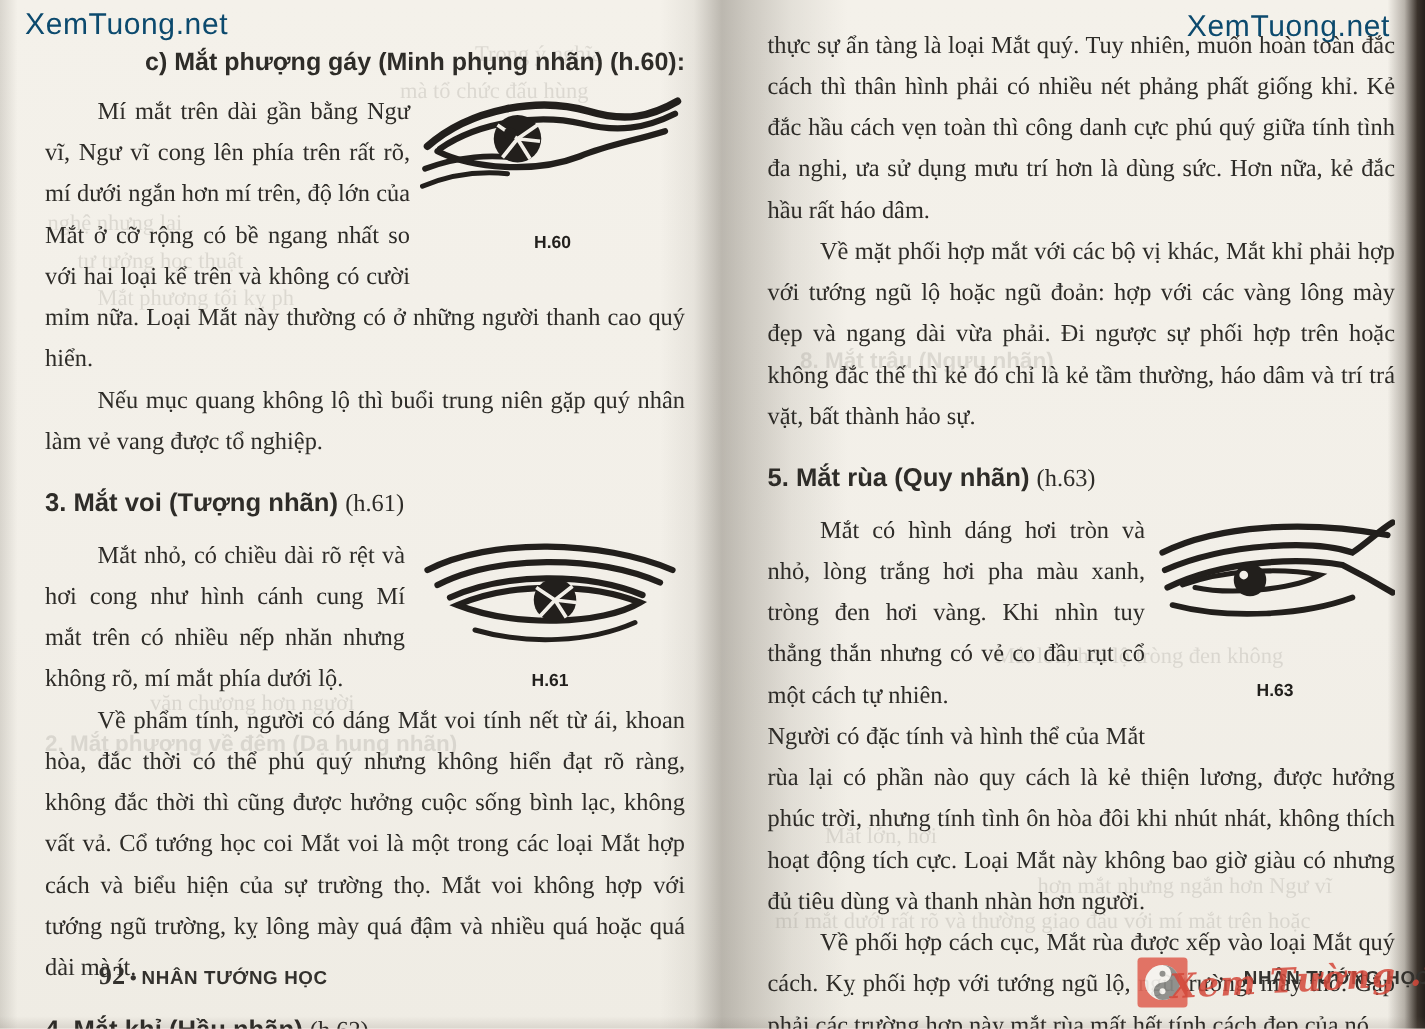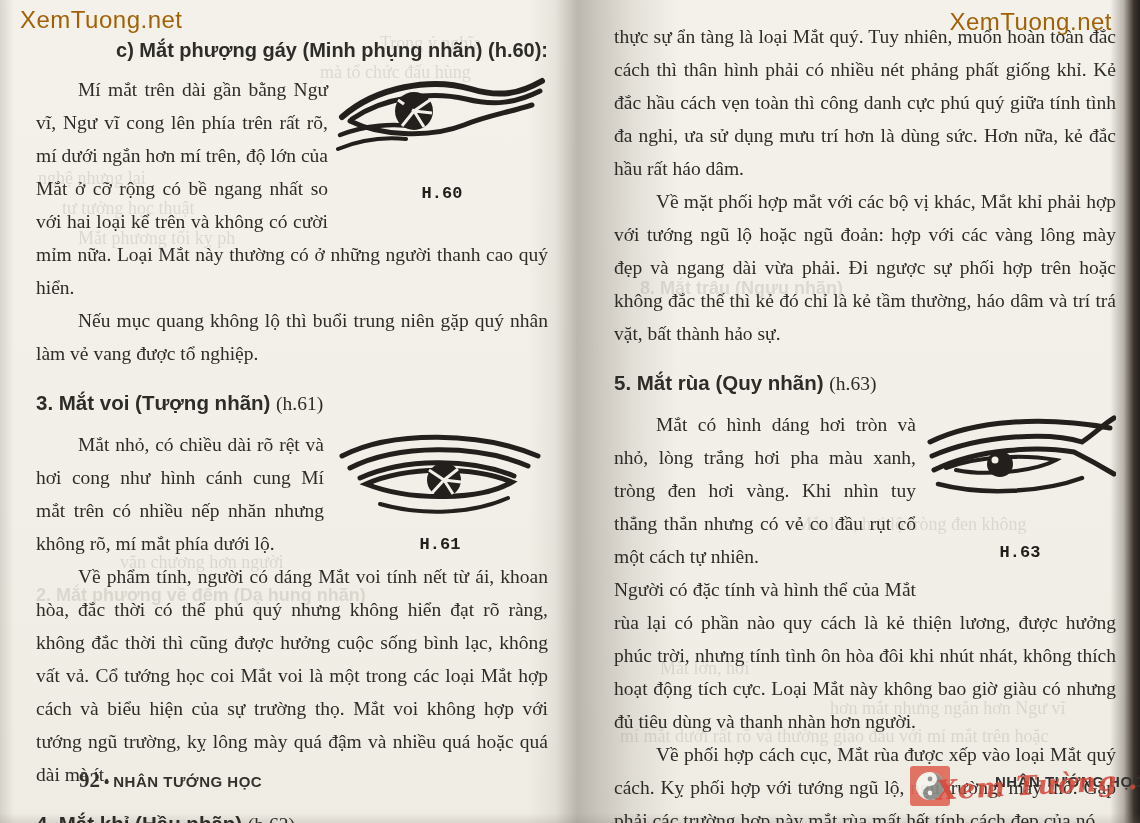--- a/index.html
+++ b/index.html
@@ -13,21 +13,21 @@
     background:linear-gradient(90deg,rgba(117,111,100,0) 0%,rgba(117,111,100,0.10) 18%,rgba(110,104,94,0.42) 33%,rgba(117,111,100,0.30) 48%,rgba(127,121,110,0.14) 70%,rgba(127,121,110,0) 100%);}
   .right-edge{position:absolute;top:0;bottom:0;right:0;width:30px;pointer-events:none;
     background:linear-gradient(90deg,rgba(52,46,40,0) 0%,rgba(72,62,52,0.35) 45%,#3a322b 80%,#241f1b 100%);}
   .left-edge{position:absolute;top:0;bottom:0;left:0;width:14px;pointer-events:none;
     background:linear-gradient(90deg,rgba(120,115,105,0.22),rgba(120,115,105,0));}
   .bottom-edge{position:absolute;left:0;right:0;bottom:0;height:10px;pointer-events:none;
     background:linear-gradient(0deg,rgba(120,110,100,0.18),rgba(120,110,100,0));}
 
   
   .wm-top{position:absolute;font-family:"Liberation Sans",sans-serif;font-size:24px;
-    color:#a16207;letter-spacing:0.5px;}
+    color:#0c4a6e;letter-spacing:0.5px;}
   #wm-tl{left:20px;top:6px;}
   #wm-tr{right:28px;top:8px;}
   .wm-bottom{position:absolute;right:10px;bottom:8px;width:220px;height:55px;}
   .wm-square{position:absolute;left:0;top:6px;width:40px;height:40px;background:#e0695b;
     border-radius:3px;opacity:0.92;}
   .wm-script{position:absolute;left:26px;top:8px;font-family:"DejaVu Serif",serif;
     font-style:italic;font-weight:bold;font-size:27px;color:#d4483a;opacity:0.85;
     transform:rotate(-3deg);white-space:nowrap;letter-spacing:1px;}
 
   
@@ -39,21 +39,21 @@
   .indent{text-indent:42px;}
   .h-sub{font-family:"Liberation Sans",sans-serif;font-weight:bold;font-size:20px;
     margin:6px 0 6px 8px;text-align:right;}
   .h-num{font-family:"Liberation Sans",sans-serif;font-weight:bold;font-size:20.5px;
     margin:16px 0 8px 0;text-align:left;}
   .h-ref{font-family:"Liberation Serif",serif;font-weight:normal;font-size:19.5px;}
 
   
   .fig{float:right;text-align:center;position:relative;}
   .fig svg{display:block;}
-  .fig-label{font-family:Liberation Mono, monospace;font-weight:bold;font-size:17px;
+  .fig-label{font-family:Liberation Sans, sans-serif;font-weight:bold;font-size:14px;
     color:#211f1c;margin-top:2px;}
   #fig-h60{width:212px;height:140px;margin:-6px 0 0 8px;}
   #fig-h61{width:216px;height:126px;margin:-2px 0 0 8px;}
   #fig-h63{width:192px;height:158px;margin:0 0 16px 8px;}
   .ink{stroke:#221f1c;fill:none;stroke-linecap:round;}
 
   
   .footer{position:absolute;font-family:"Liberation Sans",sans-serif;font-weight:bold;margin-left:33px;}
   #footer-left{left:46px;top:768px;color:#33312d;}
   #footer-right{left:962px;top:768px;color:#33312d;white-space:nowrap;}

